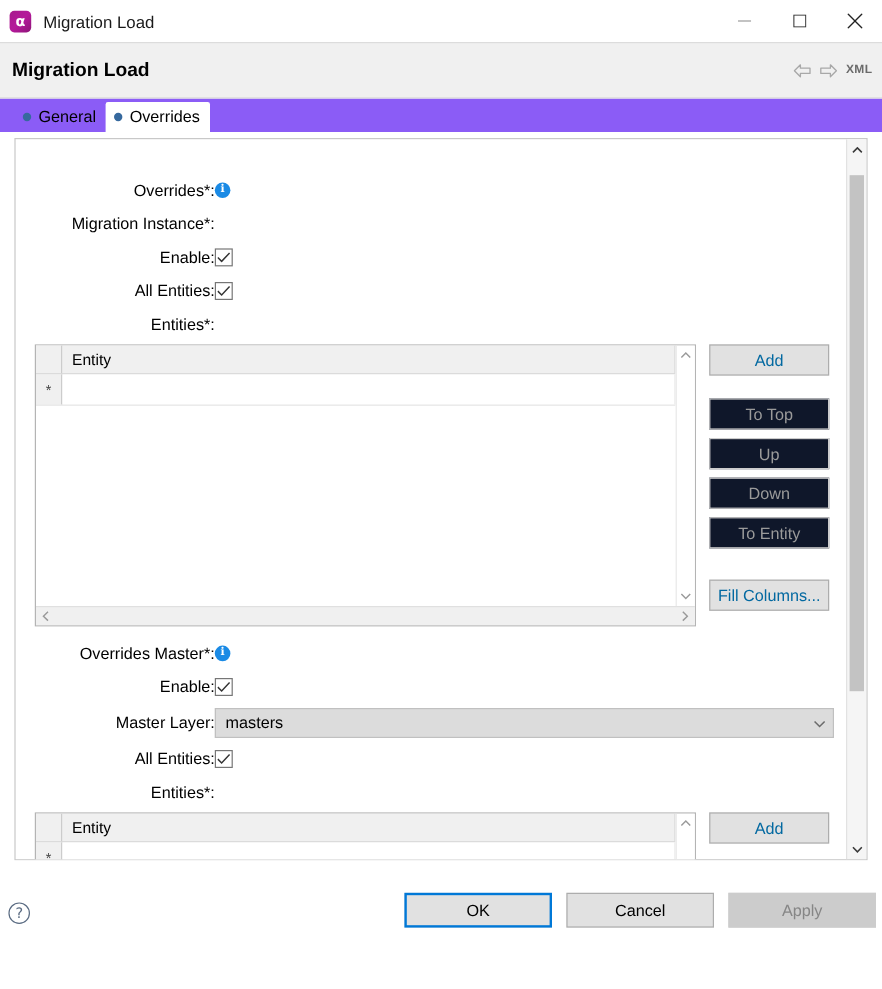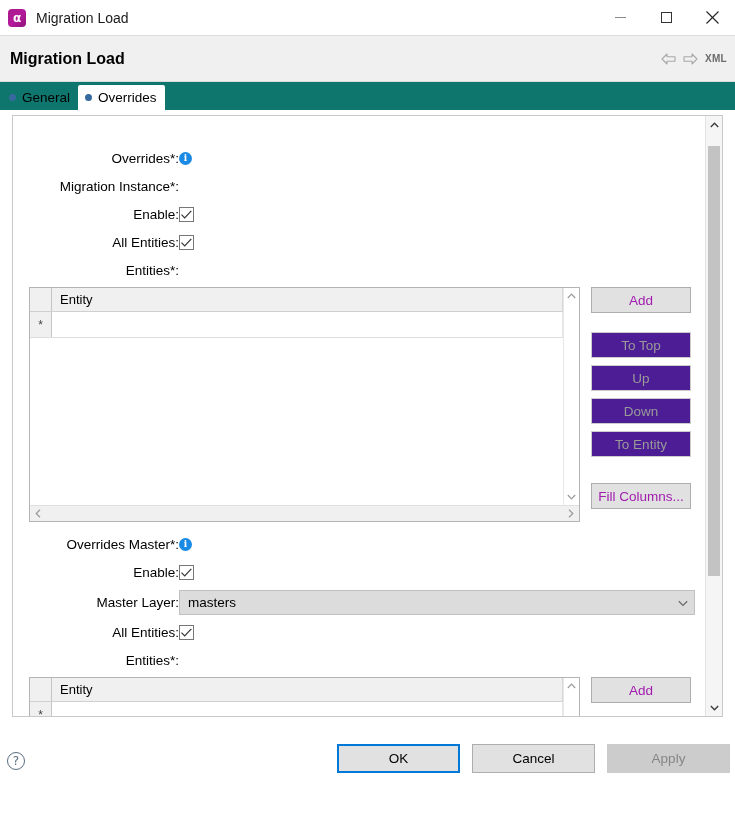--- a/index.html
+++ b/index.html
@@ -93,22 +93,22 @@
     font-size: 10px;
     font-weight: bold;
     color: #6b6b6b;
     letter-spacing: 0.3px;
     font-family: "Liberation Sans", sans-serif;
   }
 
   
   .tabstrip {
     height: 28px;
-    background: #0f766e;
-    padding-left: 2px;
+    background: #8b5cf6;
+    padding-left: 12px;
     display: flex;
     align-items: flex-end;
     box-sizing: border-box;
   }
   .tab {
     height: 25px;
     display: flex;
     align-items: center;
     padding: 0 8px 0 7px;
     font-size: 13.5px;
@@ -304,29 +304,29 @@
     display: flex;
     flex-direction: column;
   }
   .btn {
     width: 100px;
     height: 26px;
     font-size: 13.5px;
     font-family: "Liberation Sans", sans-serif;
     background: #e1e1e1;
     border: 1px solid #adadad;
-    color: #a21caf;
+    color: #0369a1;
     display: flex;
     align-items: center;
     justify-content: center;
     box-sizing: border-box;
     padding: 0;
   }
   .btn.disabled {
-    background: #4c1d95;
+    background: #0f172a;
     border-color: #cccccc;
     color: #9a9a9a;
   }
   .gap-sm { height: 19px; }
   .gap-lg { height: 26px; }
   .btn.mt { margin-top: 7px; }
 
   
   .combo {
     width: 516px;

